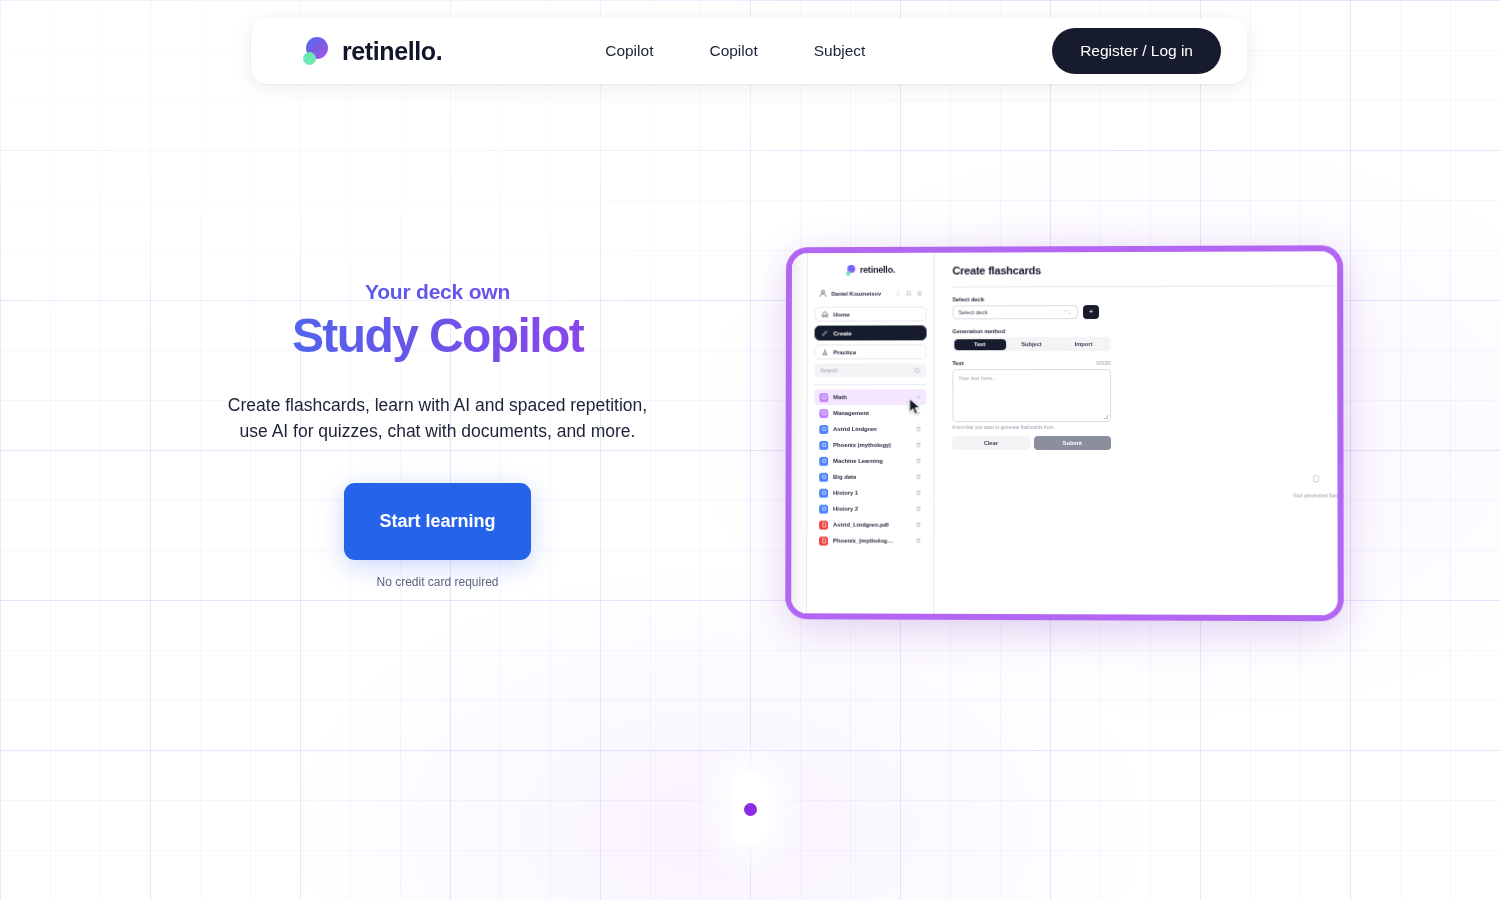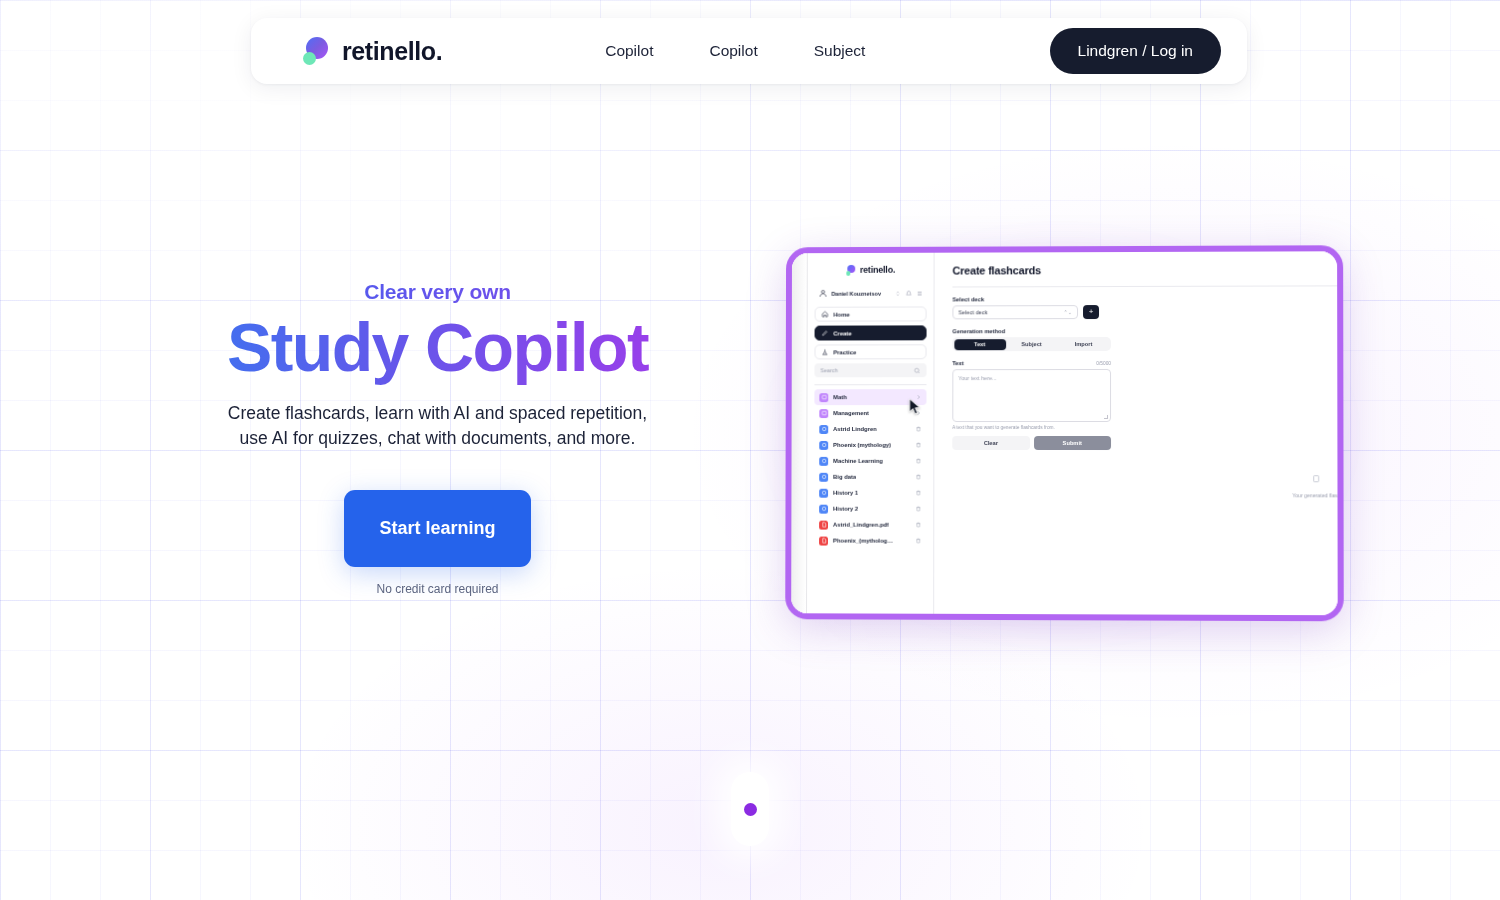--- a/index.html
+++ b/index.html
@@ -90,26 +90,26 @@
     z-index: 3;
   }
   .eyebrow {
     font-size: 21px; font-weight: 700; letter-spacing: -0.2px;
     background: linear-gradient(90deg, #3b63f0 0%, #8b46e8 100%);
     -webkit-background-clip: text; background-clip: text;
     -webkit-text-fill-color: transparent; color: transparent;
     margin-bottom: 5px;
   }
   .headline {
-    font-size: 68px; font-weight: 700; letter-spacing: -1.6px;
+    font-size: 48px; font-weight: 700; letter-spacing: -1.6px;
     line-height: 1.14;
     background: linear-gradient(90deg, #3b75f0 0%, #6457ea 42%, #a23bea 100%);
     -webkit-background-clip: text; background-clip: text;
     -webkit-text-fill-color: transparent; color: transparent;
-    margin-bottom: 14px;
+    margin-bottom: 29px;
   }
   .subhead {
     font-size: 17.5px; line-height: 1.48; color: #1c2237;
     width: 430px; margin: 12px auto;
   }
   .cta-wrap { margin-top: 38px; }
   .cta-btn {
     background: #2563eb; color: #fff;
     font-size: 18px; font-weight: 600;
     border: none; border-radius: 11px;
@@ -313,25 +313,25 @@
       </span>
       <span class="brand-name">retinello.</span>
     </div>
 
     <div class="nav-links">
       <span class="nav-link">Copilot</span>
       <span class="nav-link">Copilot</span>
       <span class="nav-link">Subject</span>
     </div>
 
-    <button class="nav-cta">Lindgren / Log in</button>
+    <button class="nav-cta">Register / Log in</button>
   </div>
 
   <div class="hero">
-    <div class="eyebrow">Clear very own</div>
+    <div class="eyebrow">Your deck own</div>
     <h1 class="headline">Study Copilot</h1>
     <p class="subhead">Create flashcards, learn with AI and spaced repetition, use AI for quizzes, chat with documents, and more.</p>
     <div class="cta-wrap">
       <button class="cta-btn">Start learning</button>
       <div class="cta-note">No credit card required</div>
     </div>
   </div>
 
   <div class="scroll-pill">
     <span class="dot"></span>

